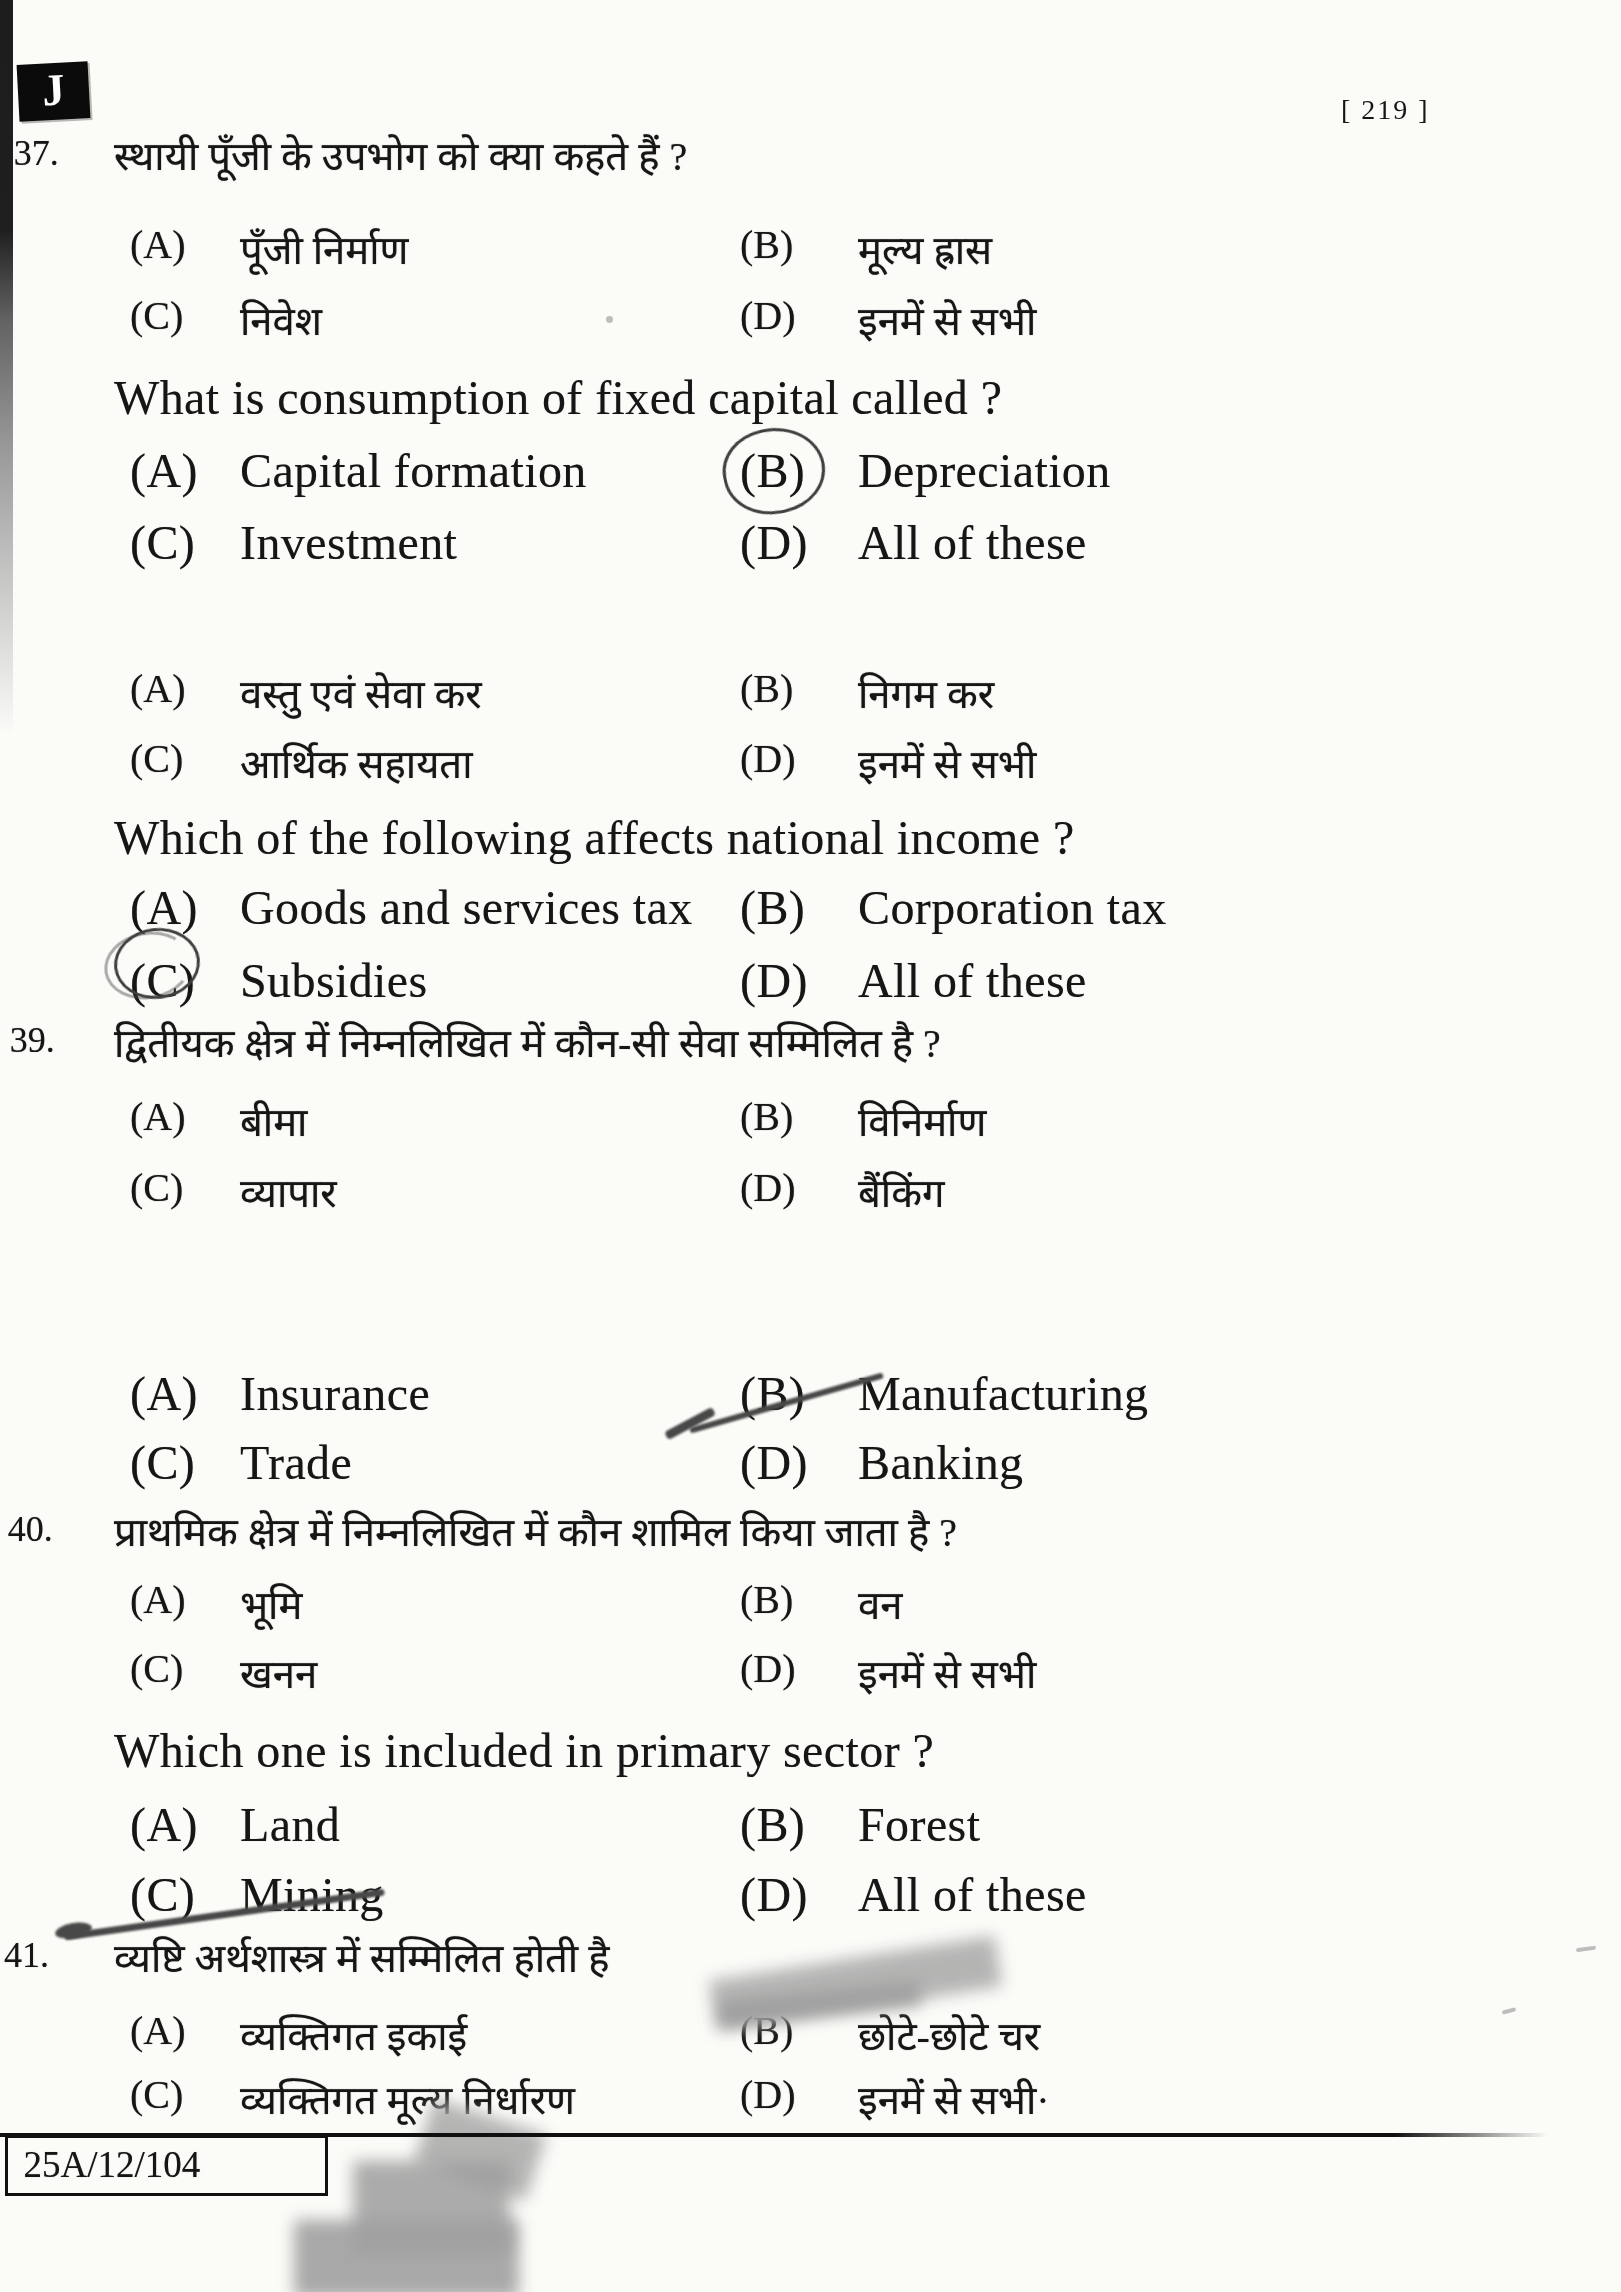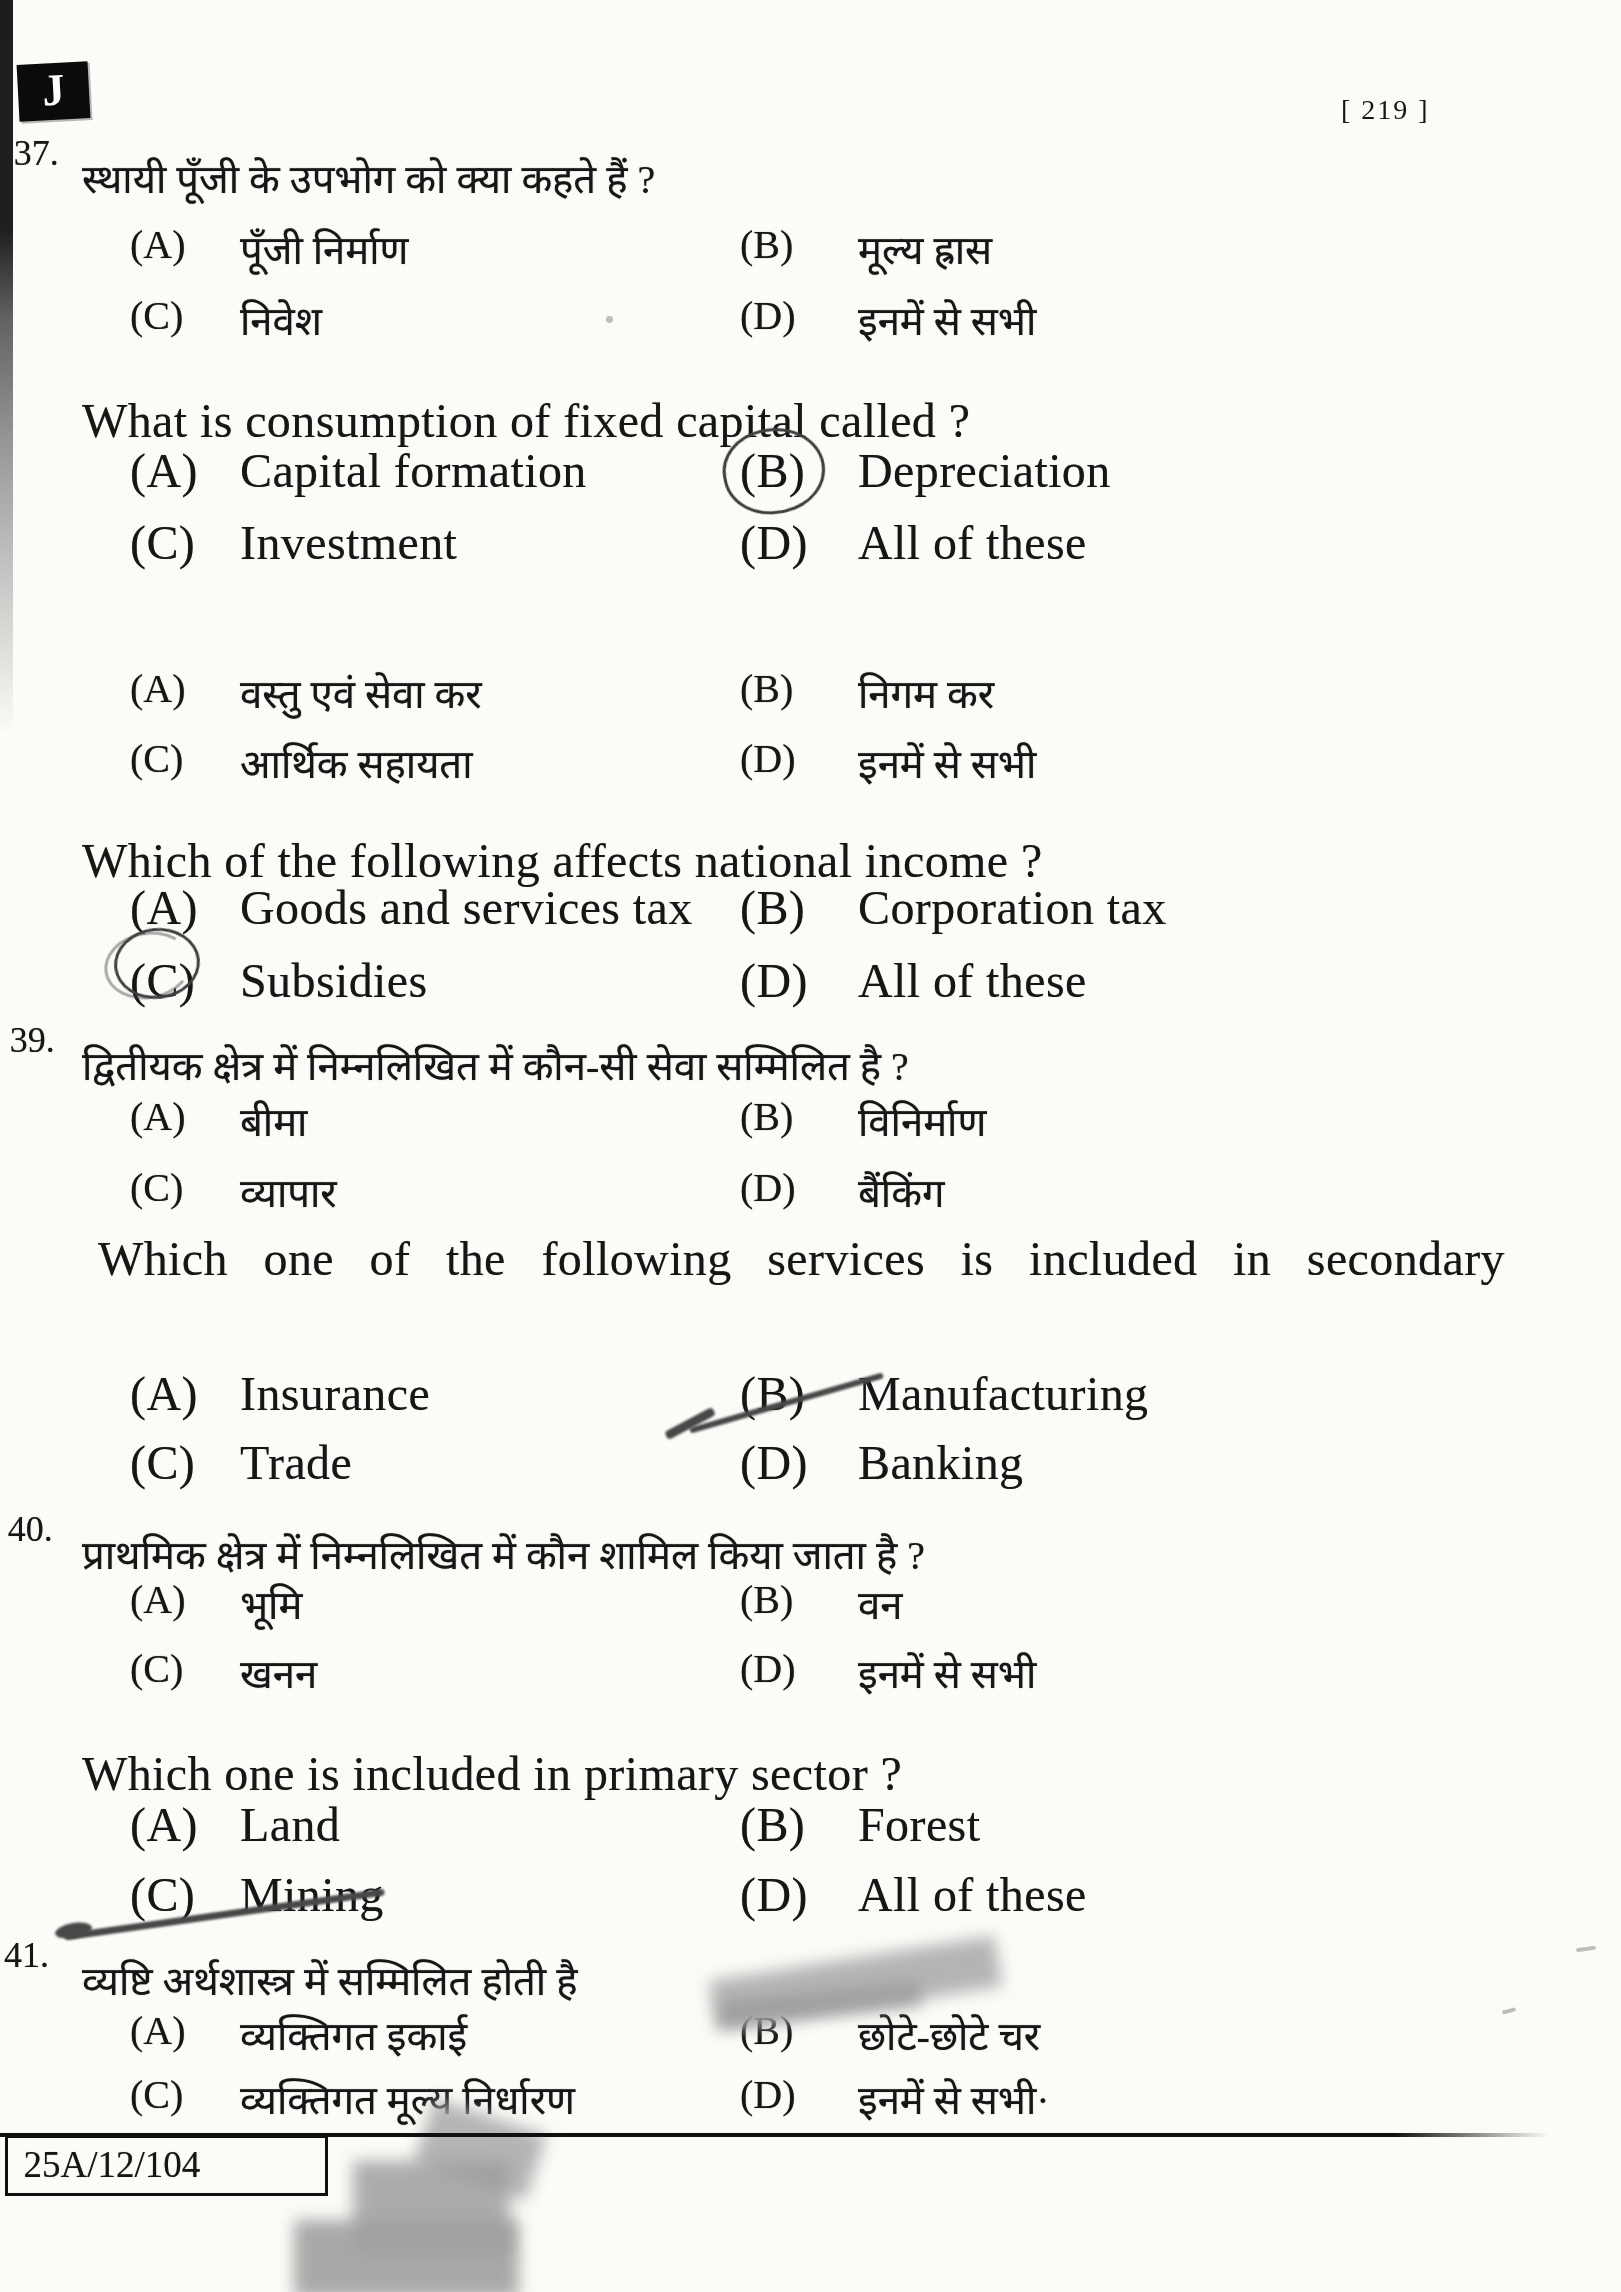--- a/index.html
+++ b/index.html
@@ -11,21 +11,21 @@
   }
   .row{position:absolute;left:0;width:1621px;height:59px;white-space:nowrap;}
   .pos{position:absolute;top:0;}
   .hi{font-size:40px;text-shadow:0 0 1px rgba(0,0,0,.55);}
   .en{font-size:48px;letter-spacing:0.4px;text-shadow:0 0 0.7px rgba(0,0,0,.45);}
   .num{position:absolute;font-size:36px;top:4.9px;text-shadow:0 0 0.8px rgba(0,0,0,.5);}
   .c1{left:130px;}  
   .c2{left:240px;}  
   .c3{left:740px;}  
   .c4{left:858px;}  
-  .qx{left:82px;margin-top:23px;}  
+  .qx{left:114px;}  
   .justify{position:absolute;left:98px;top:0;width:1407px;text-align:justify;text-align-last:justify;}
   .jbox{
     position:absolute;left:17.6px;top:63px;width:71px;height:57px;background:#0b0b0b;
     color:#fff;font-size:45px;font-weight:bold;text-align:center;line-height:55px;
     transform:rotate(-3deg);box-shadow:2px 2px 0 rgba(60,60,60,.35);
   }
   .pageno{position:absolute;left:1341px;top:94px;font-size:28px;letter-spacing:2px;}
   .edge{
     position:absolute;left:0;top:0;width:12.7px;height:765px;
     background:linear-gradient(to bottom,#1d1d1d 0%,#1f1f1f 30%,#636363 42%,#979797 58%,#bdbdbd 72%,rgba(195,195,195,0) 96%);
@@ -122,23 +122,20 @@
     <span class="pos c1 hi">(A)</span>
     <span class="pos c2 hi">बीमा</span>
     <span class="pos c3 hi">(B)</span>
     <span class="pos c4 hi">विनिर्माण</span>
   </div>
   <div class="row" style="top:1164px">
     <span class="pos c1 hi">(C)</span>
     <span class="pos c2 hi">व्यापार</span>
     <span class="pos c3 hi">(D)</span>
     <span class="pos c4 hi">बैंकिंग</span>
-  </div>
-  <div class="row" style="top:1231px">
-    <span class="justify en">Which one of the following services is included in secondary</span>
   </div>
   <div class="row" style="top:1366px">
     <span class="pos c1 en">(A)</span>
     <span class="pos c2 en">Insurance</span>
     <span class="pos c3 en">(B)</span>
     <span class="pos c4 en">Manufacturing</span>
   </div>
   <div class="row" style="top:1435px">
     <span class="pos c1 en">(C)</span>
     <span class="pos c2 en">Trade</span>

